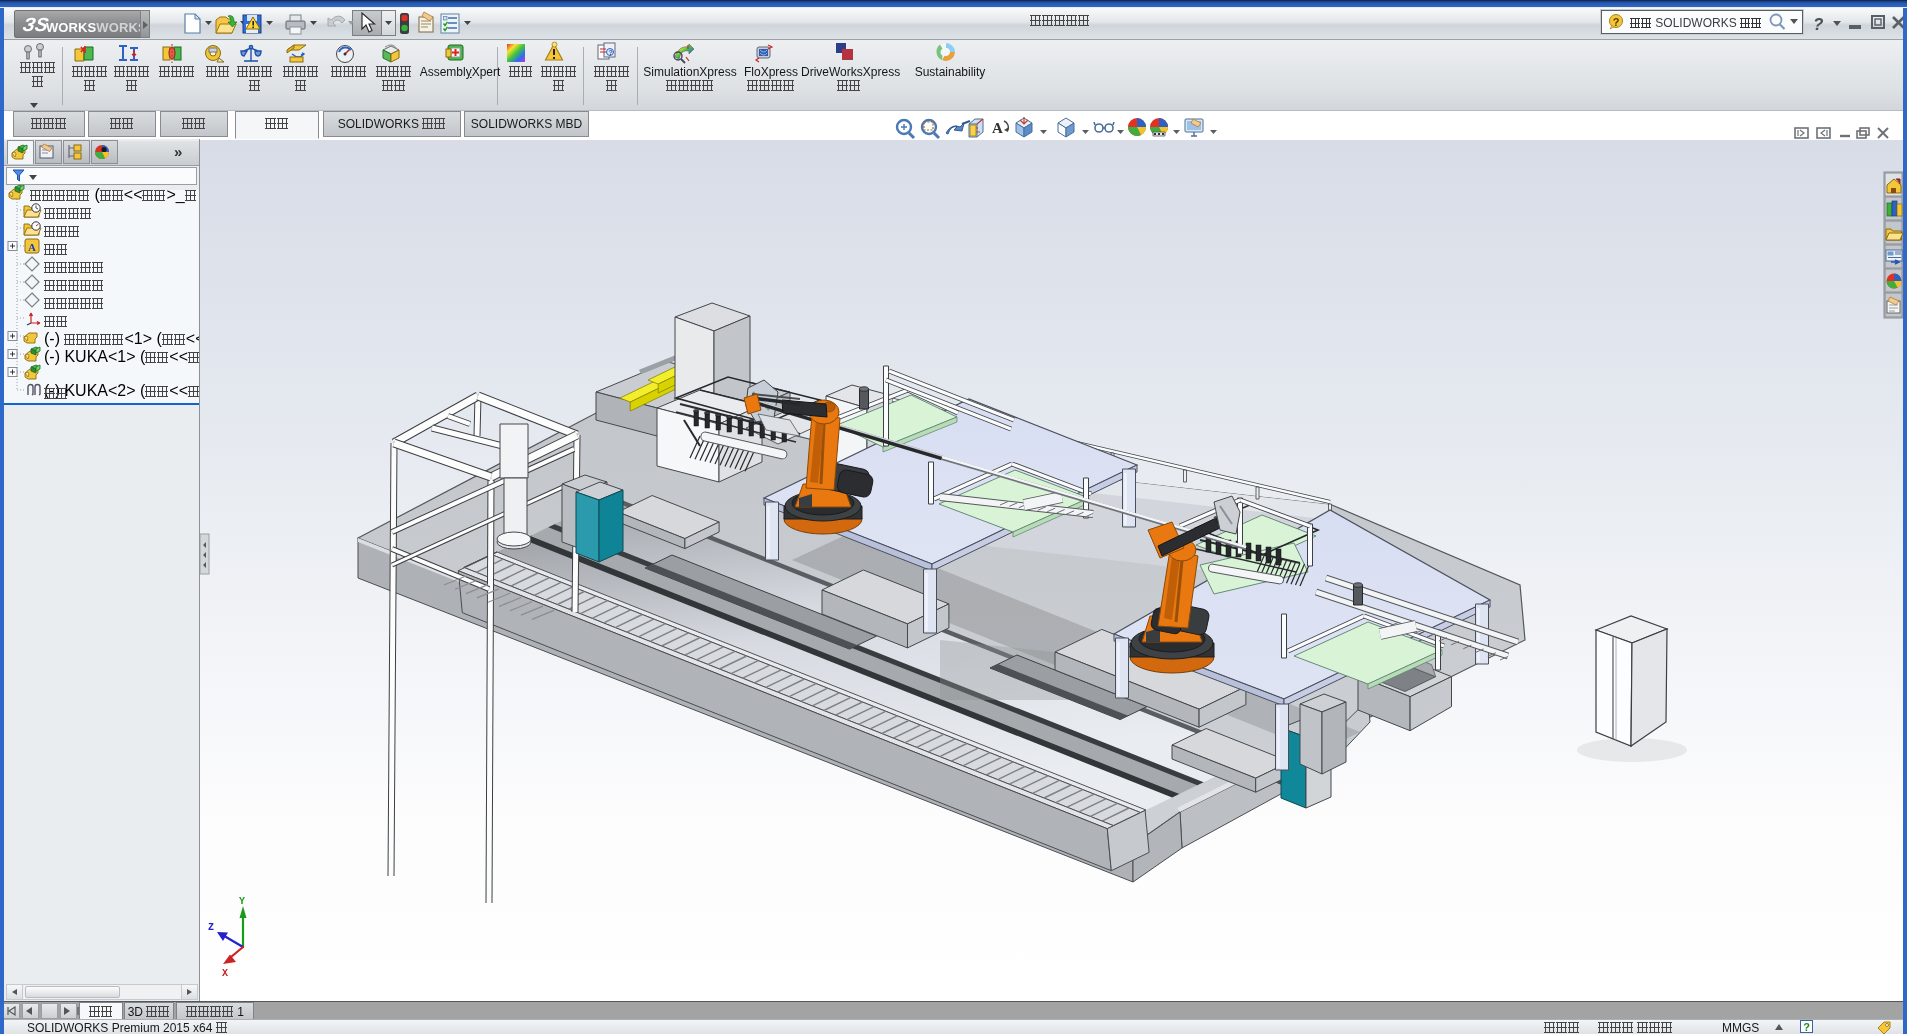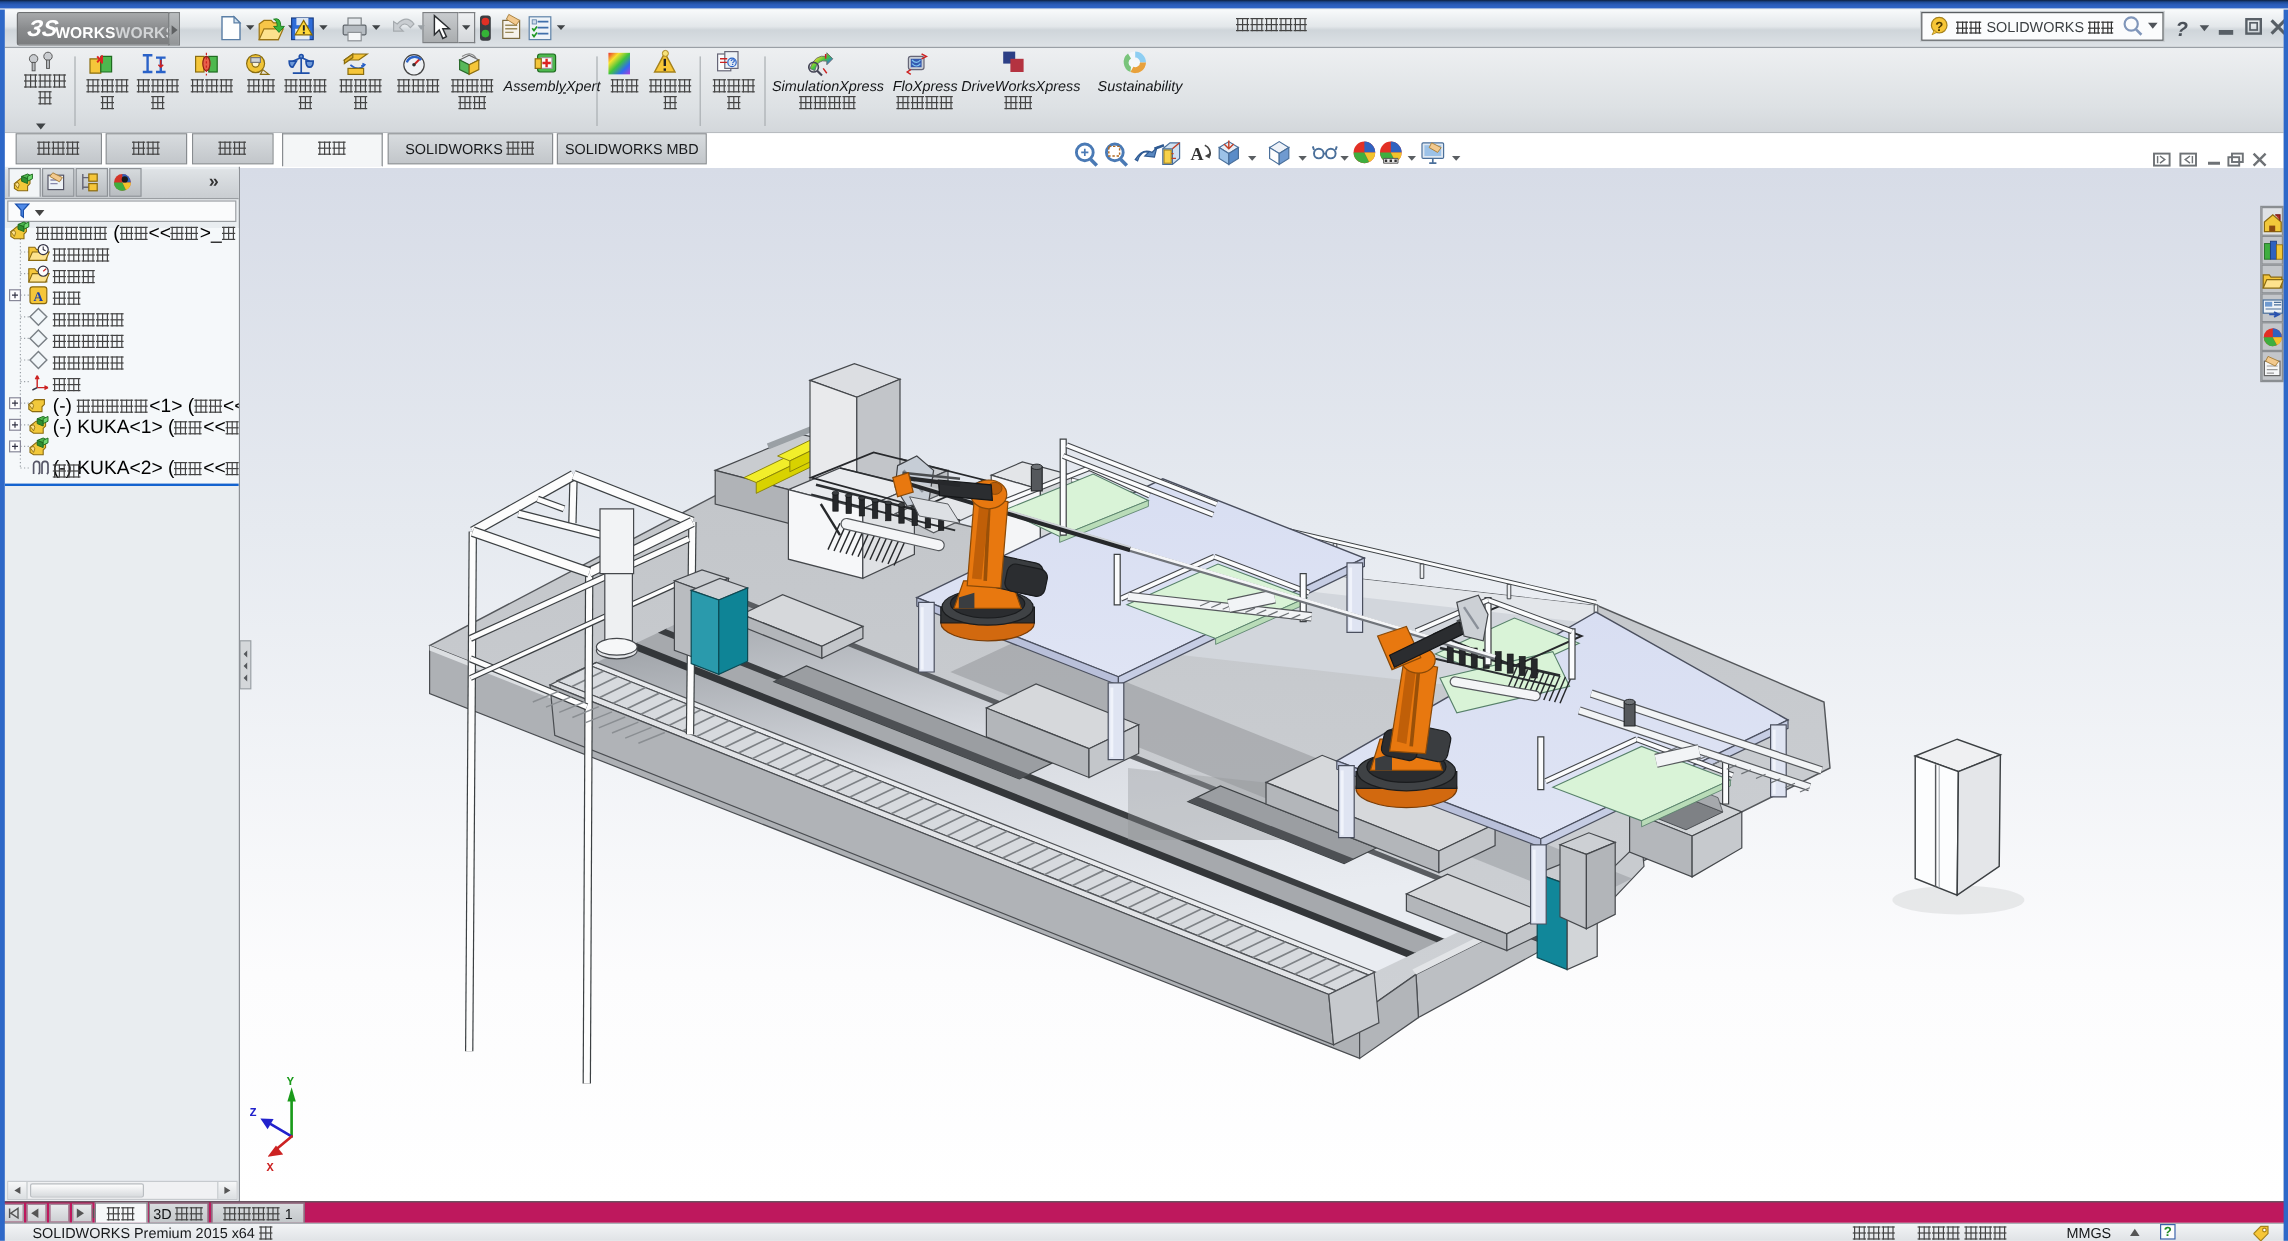--- a/index.html
+++ b/index.html
@@ -34,40 +34,40 @@
 #logoarr{left:140px;top:10px;width:10px;height:28px;background:linear-gradient(#b9bcbe,#939698);border:1px solid #7e8183;}
 #logoarr:after{content:"";position:absolute;left:2px;top:10px;border-left:5px solid #5f6163;border-top:4px solid transparent;border-bottom:4px solid transparent;}
 #seltool{left:352px;top:10px;width:30px;height:26px;background:linear-gradient(#c8cbce,#aaadaf);border:1px solid #7c7f82;}
 #selcar{left:382px;top:10px;width:14px;height:26px;background:linear-gradient(#eef0f2,#d4d7da);border:1px solid #7c7f82;border-left:none;}
 #title{left:900px;top:13px;width:320px;text-align:center;font-size:13px;color:#1b1d1f;}
 #search{left:1601px;top:10px;width:202px;height:24px;background:#fbfcfd;border:1px solid #5a5e62;box-shadow:0 0 0 1px #c9ced2;}
 #search .txt{position:absolute;left:28px;top:5px;font-size:12px;color:#3c4043;}
 
 #ribbon{left:4px;top:41px;width:1899px;height:70px;background:linear-gradient(#edeff1,#dde1e4 70%,#d3d7db);border-bottom:1px solid #b8bcc0;}
 .rsep{position:absolute;top:6px;width:1px;height:58px;background:#aaaeb2;}
-.ritem{position:absolute;top:5px;text-align:center;font-size:12px;color:#141618;line-height:14px;font-style:italic;}
+.ritem{position:absolute;top:5px;text-align:center;font-size:12px;color:#141618;line-height:14px;}
 
 #tabrow{left:4px;top:111px;width:1899px;height:29px;background:#fff;}
 #tabrowbg{left:4px;top:111px;width:460px;height:28px;background:#e8ebee;}
 .tab{position:absolute;top:111px;height:26px;background:linear-gradient(#d8dcdf,#c2c6ca);border:1px solid #888c90;font-size:12px;color:#17191b;text-align:center;padding-top:5px;}
 .tab.act{background:#f4f6f7;border-bottom:1px solid #f4f6f7;height:28px;z-index:5;}
 
 #vp{left:200px;top:140px;width:1703px;height:861px;background:linear-gradient(#d7dce7,#e6eaf0 35%,#fcfcfd 78%,#ffffff);}
 
 #lp{left:4px;top:139px;width:196px;height:862px;background:#e9edf0;border-right:1px solid #8d9196;overflow:hidden;}
 #lptabs{left:0;top:2px;width:195px;height:25px;background:linear-gradient(#dfe3e6,#c9cdd1);border-bottom:1px solid #9a9ea2;}
 .lptab{position:absolute;top:1px;width:27px;height:24px;background:linear-gradient(#d6dadd,#b9bdc1);border:1px solid #8d9196;}
 .lptab.act{background:#f2f5f7;border-bottom:none;}
 #lpfilter{left:2px;top:28px;width:191px;height:18px;background:#fafbfc;border:1px solid #9a9ea2;}
 #tree{left:0;top:51px;width:195px;height:213px;background:#f5f8fa;font-size:12px;color:#111;}
 .trow{position:absolute;left:0;height:18px;white-space:nowrap;}
 #blueline{left:0;top:264px;width:195px;height:2px;background:#1463cf;}
 #lpsb{left:2px;top:845px;width:192px;height:16px;background:#f0f1f3;border:1px solid #c6cace;}
 
-#btabs{left:0px;top:1001px;width:1907px;height:18px;background:#be185d;border-top:1px solid #55585b;}
+#btabs{left:0px;top:1001px;width:1907px;height:18px;background:#a3a3a3;border-top:1px solid #55585b;}
 .btab{position:absolute;top:0px;height:18px;background:linear-gradient(#d9dcdf,#c3c7ca);border:1px solid #7f8388;font-size:12px;text-align:center;padding-top:2px;color:#131517;}
 .bnav{position:absolute;top:1px;width:17px;height:16px;background:linear-gradient(#e8eaec,#cdd0d3);border:1px solid #9a9ea2;}
 #sbar{left:0;top:1019px;width:1907px;height:15px;background:linear-gradient(#f2f4f6,#e0e3e6);border-top:1px solid #aab0b5;font-size:12px;color:#17191b;}
 </style>
 </head>
 <body>
 <div id="win">
   <div id="topblue" class="ab"></div>
   <div id="tbar" class="ab">
     <div id="logo" class="ab">

